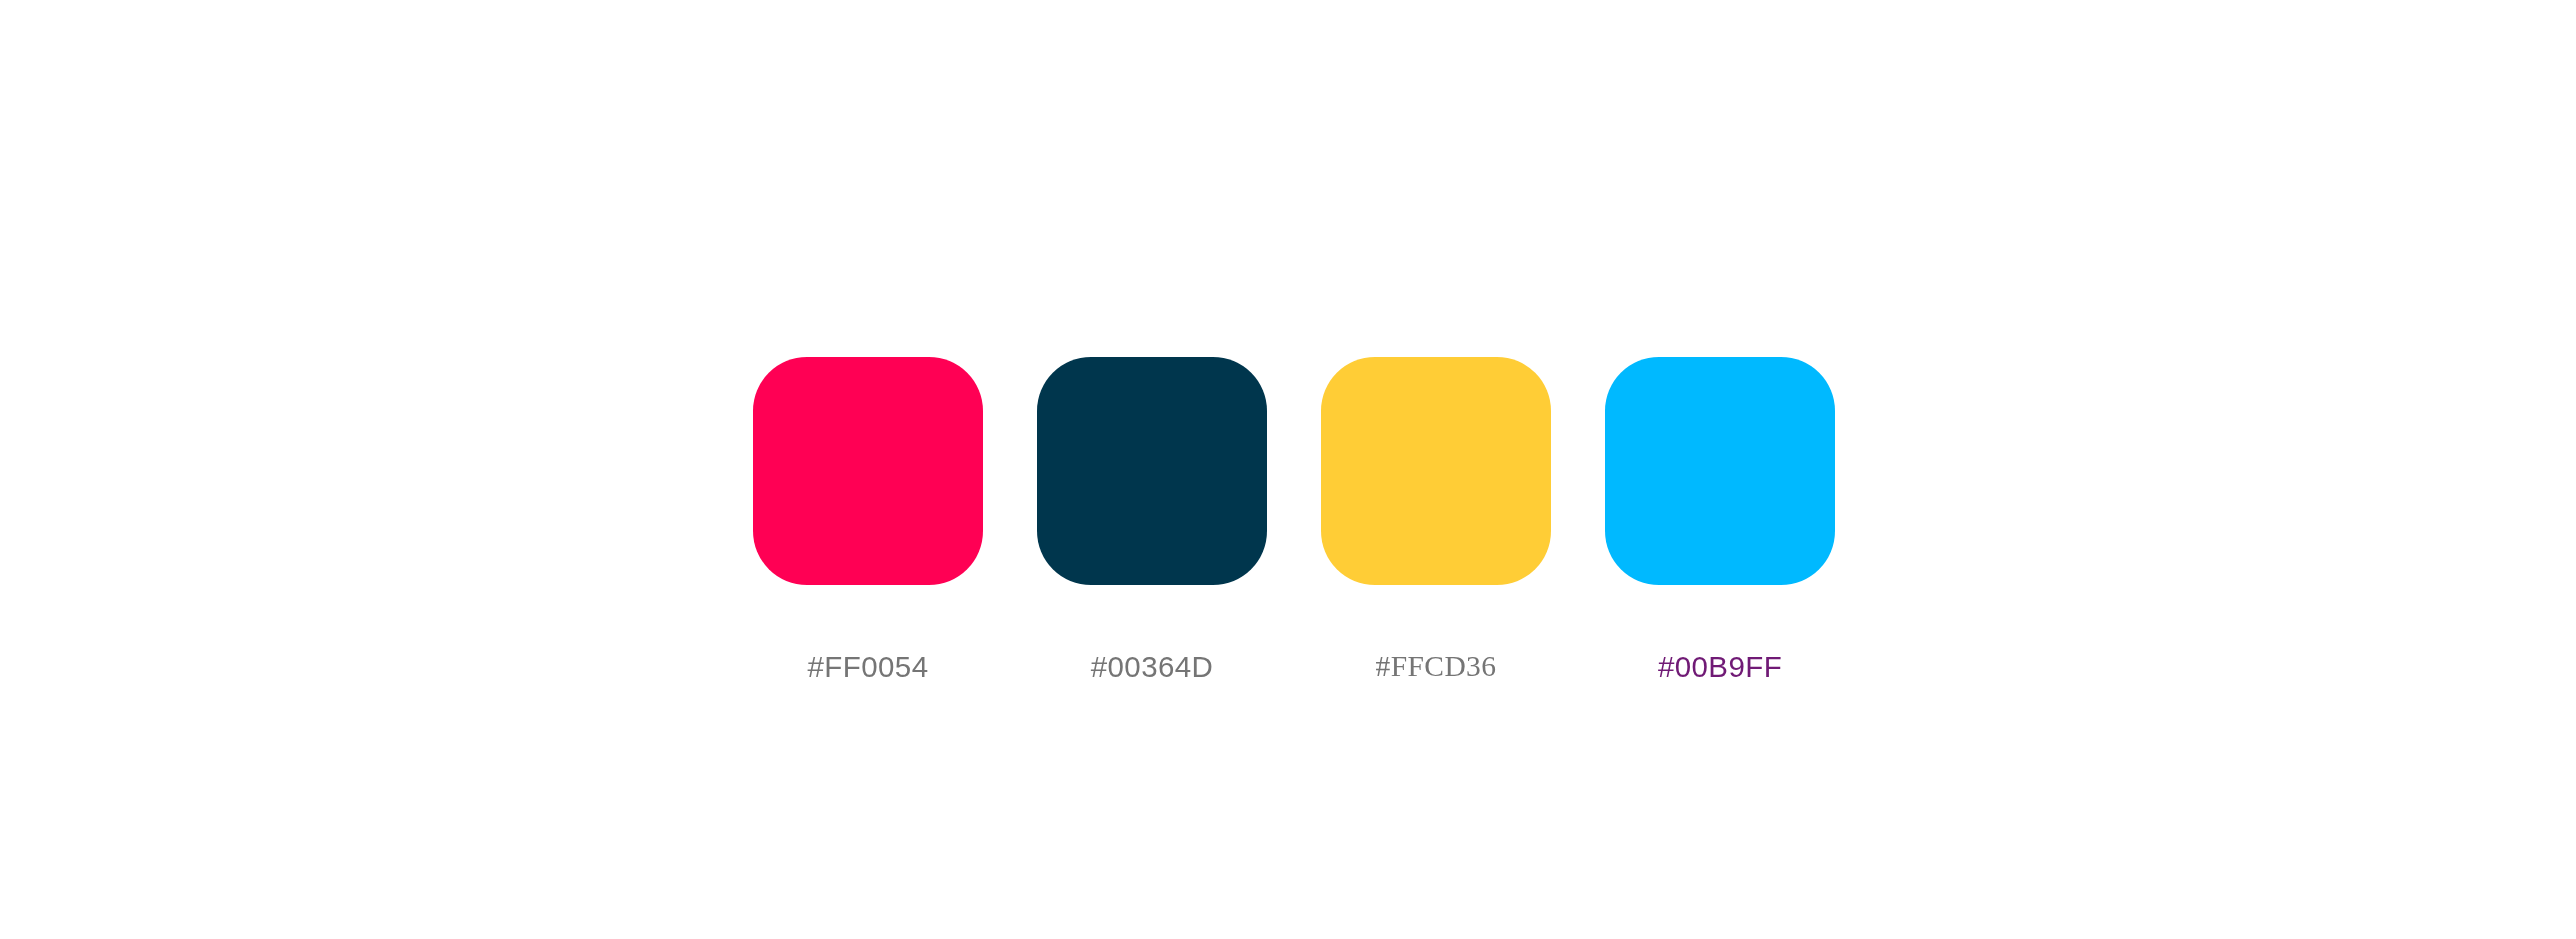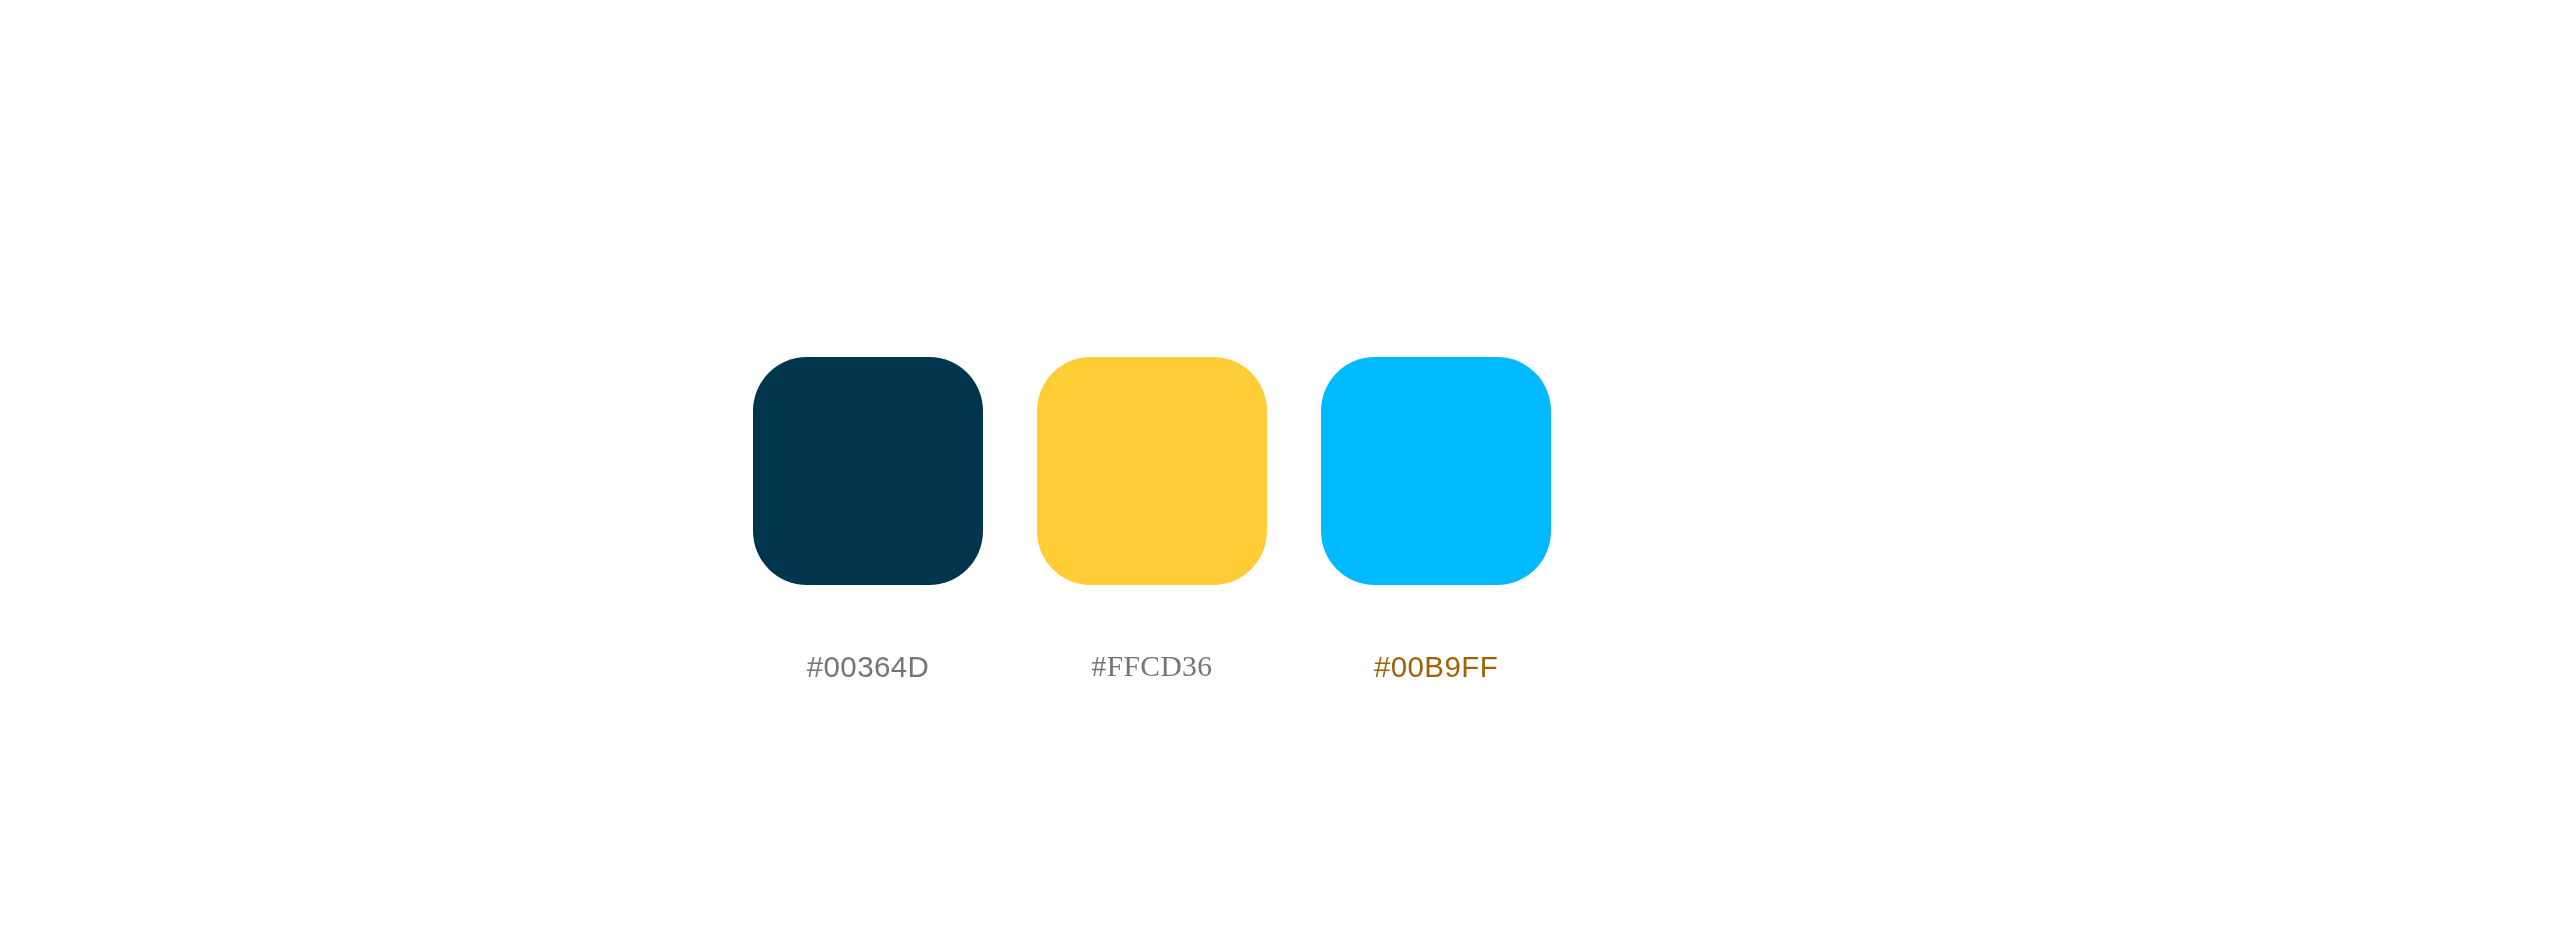--- a/index.html
+++ b/index.html
@@ -59,31 +59,35 @@
     white-space: nowrap;
     text-align: center;
   }
 </style>
 </head>
 <body>
 
 <div id="palette-canvas" style="background: rgb(255, 255, 255);">
   <div id="swatch-row">
 
+    <div class="swatch-cell">
+      <div class="swatch-chip" style="background-color: rgb(255, 0, 84);"></div>
+      <div class="swatch-label" style="color: rgb(117, 117, 117);">#FF0054</div>
+    </div>
 
     <div class="swatch-cell">
       <div class="swatch-chip" style="background-color: rgb(0, 54, 77);"></div>
       <div class="swatch-label" style="color: rgb(117, 117, 117);">#00364D</div>
     </div>
 
     <div class="swatch-cell">
       <div class="swatch-chip" style="background-color: rgb(255, 205, 54);"></div>
       <div class="swatch-label" style="color: rgb(117, 117, 117); font-family: Liberation Serif, serif;">#FFCD36</div>
     </div>
 
     <div class="swatch-cell">
       <div class="swatch-chip" style="background-color: rgb(0, 185, 255);"></div>
-      <div class="swatch-label" style="color: #a16207;">#00B9FF</div>
+      <div class="swatch-label" style="color: #701a75;">#00B9FF</div>
     </div>
 
   </div>
 </div>
 
 
 </body></html>

